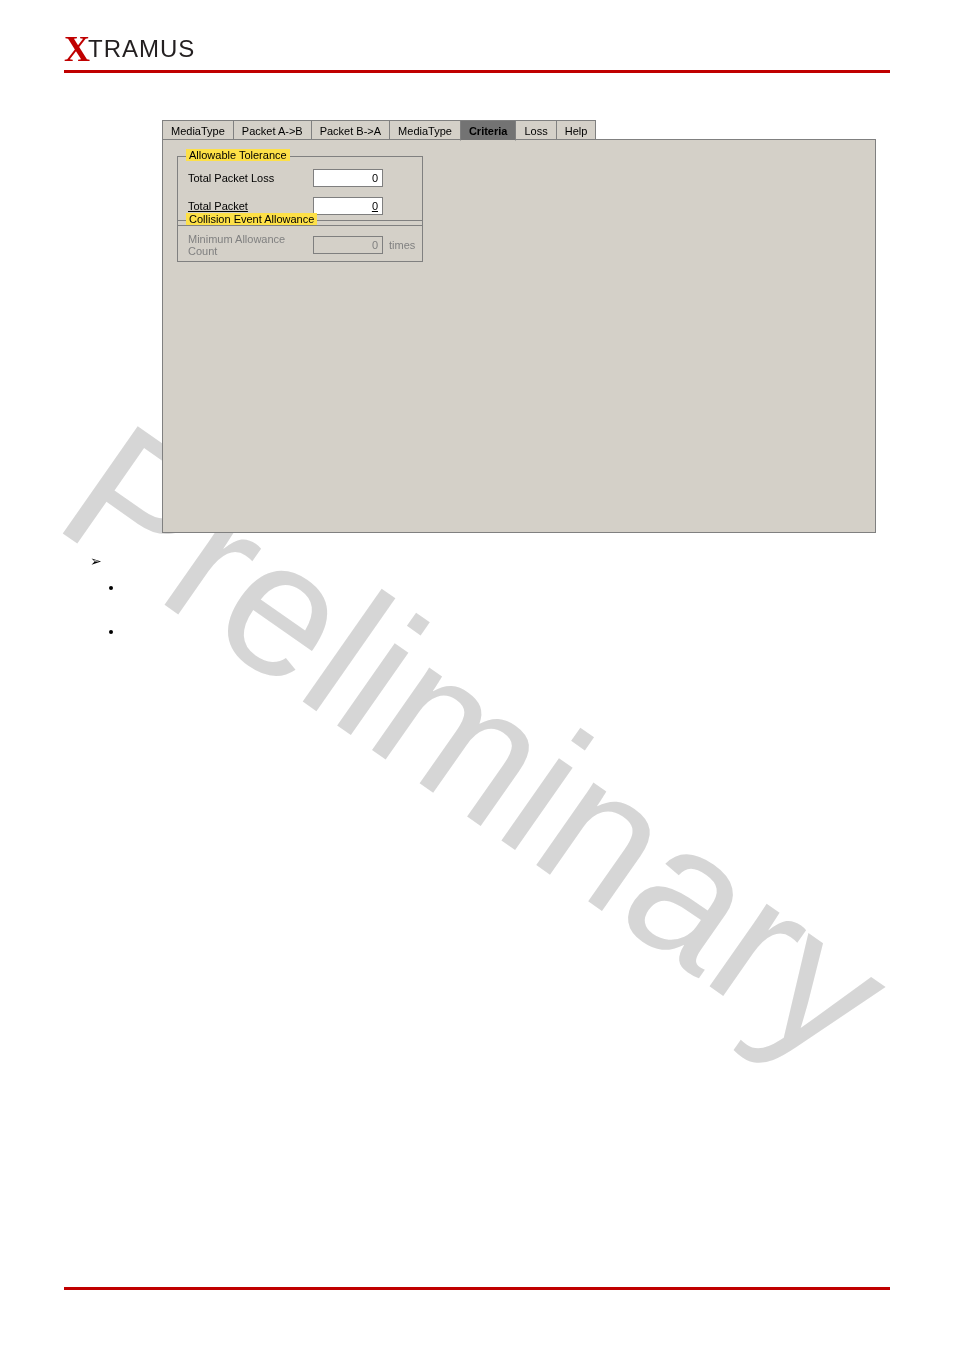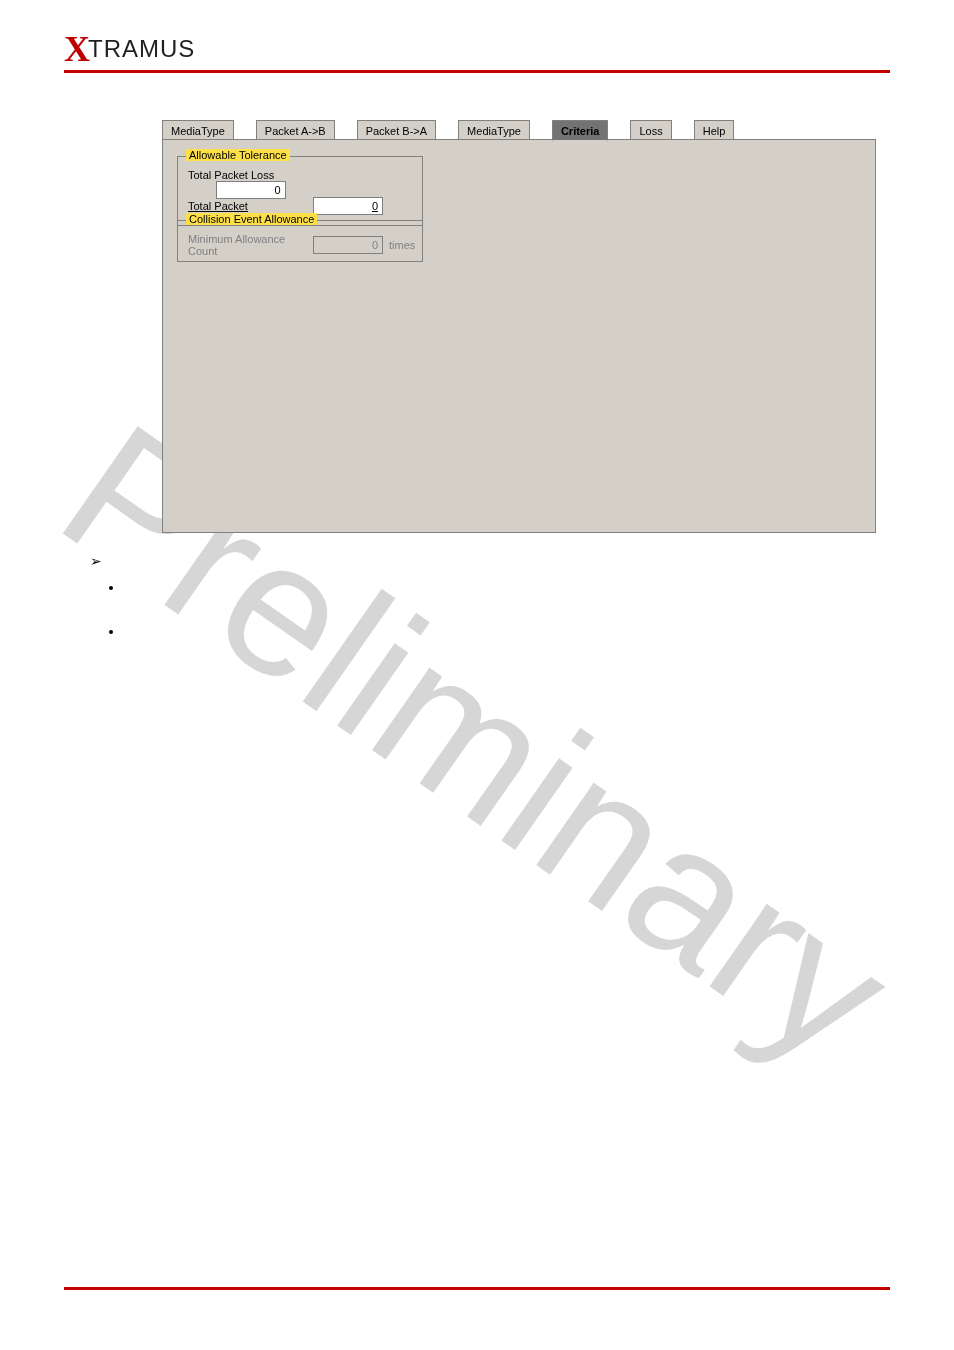--- a/index.html
+++ b/index.html
@@ -7,21 +7,21 @@
   .page { position: relative; width: 954px; height: 1350px; }
 
   
   .logo-wrap { position: absolute; left: 64px; top: 28px; }
   .logo-x { color: #c00000; font-weight: 900; font-size: 36px; font-family: Georgia, serif; display: inline-block; vertical-align: middle; }
   .logo-rest { color: #231f20; font-weight: 400; font-size: 24px; letter-spacing: 1px; display: inline-block; vertical-align: middle; margin-left: -2px; }
   .top-rule { position: absolute; left: 64px; right: 64px; top: 70px; height: 3px; background: #c00000; }
 
   
   .panel-wrap { position: absolute; left: 162px; top: 120px; width: 714px; height: 414px; }
-  .tabs { display: flex; height: 20px; gap: 23px; }
+  .tabs { display: flex; height: 20px; }
   .tab {
     font-size: 11px;
     padding: 2px 8px 0 8px;
     border: 1px solid #808080;
     border-bottom: none;
     background: #d4d0c8;
     margin-right: 0;
     position: relative;
     color: #000;
     height: 20px;
@@ -119,21 +119,21 @@
       <div class="tab"><span>Packet B-&gt;A</span></div>
       <div class="tab"><span>MediaType</span></div>
       <div class="tab selected"><span>Criteria</span></div>
       <div class="tab"><span>Loss</span></div>
       <div class="tab"><span>Help</span></div>
     </div>
     <div class="panel-body">
 
       <fieldset class="groupbox gb1">
         <span class="legend">Allowable Tolerance</span>
-        <div class="row" style="top:12px;flex-direction:column;">
+        <div class="row" style="top:12px;">
           <span class="label">Total Packet Loss</span>
           <input class="numbox" type="text" value="0" style="">
         </div>
         <div class="row" style="top:40px;text-decoration:underline;">
           <span class="label">Total Packet</span>
           <input class="numbox" type="text" value="0" style="">
         </div>
       </fieldset>
 
       <fieldset class="groupbox gb2">

